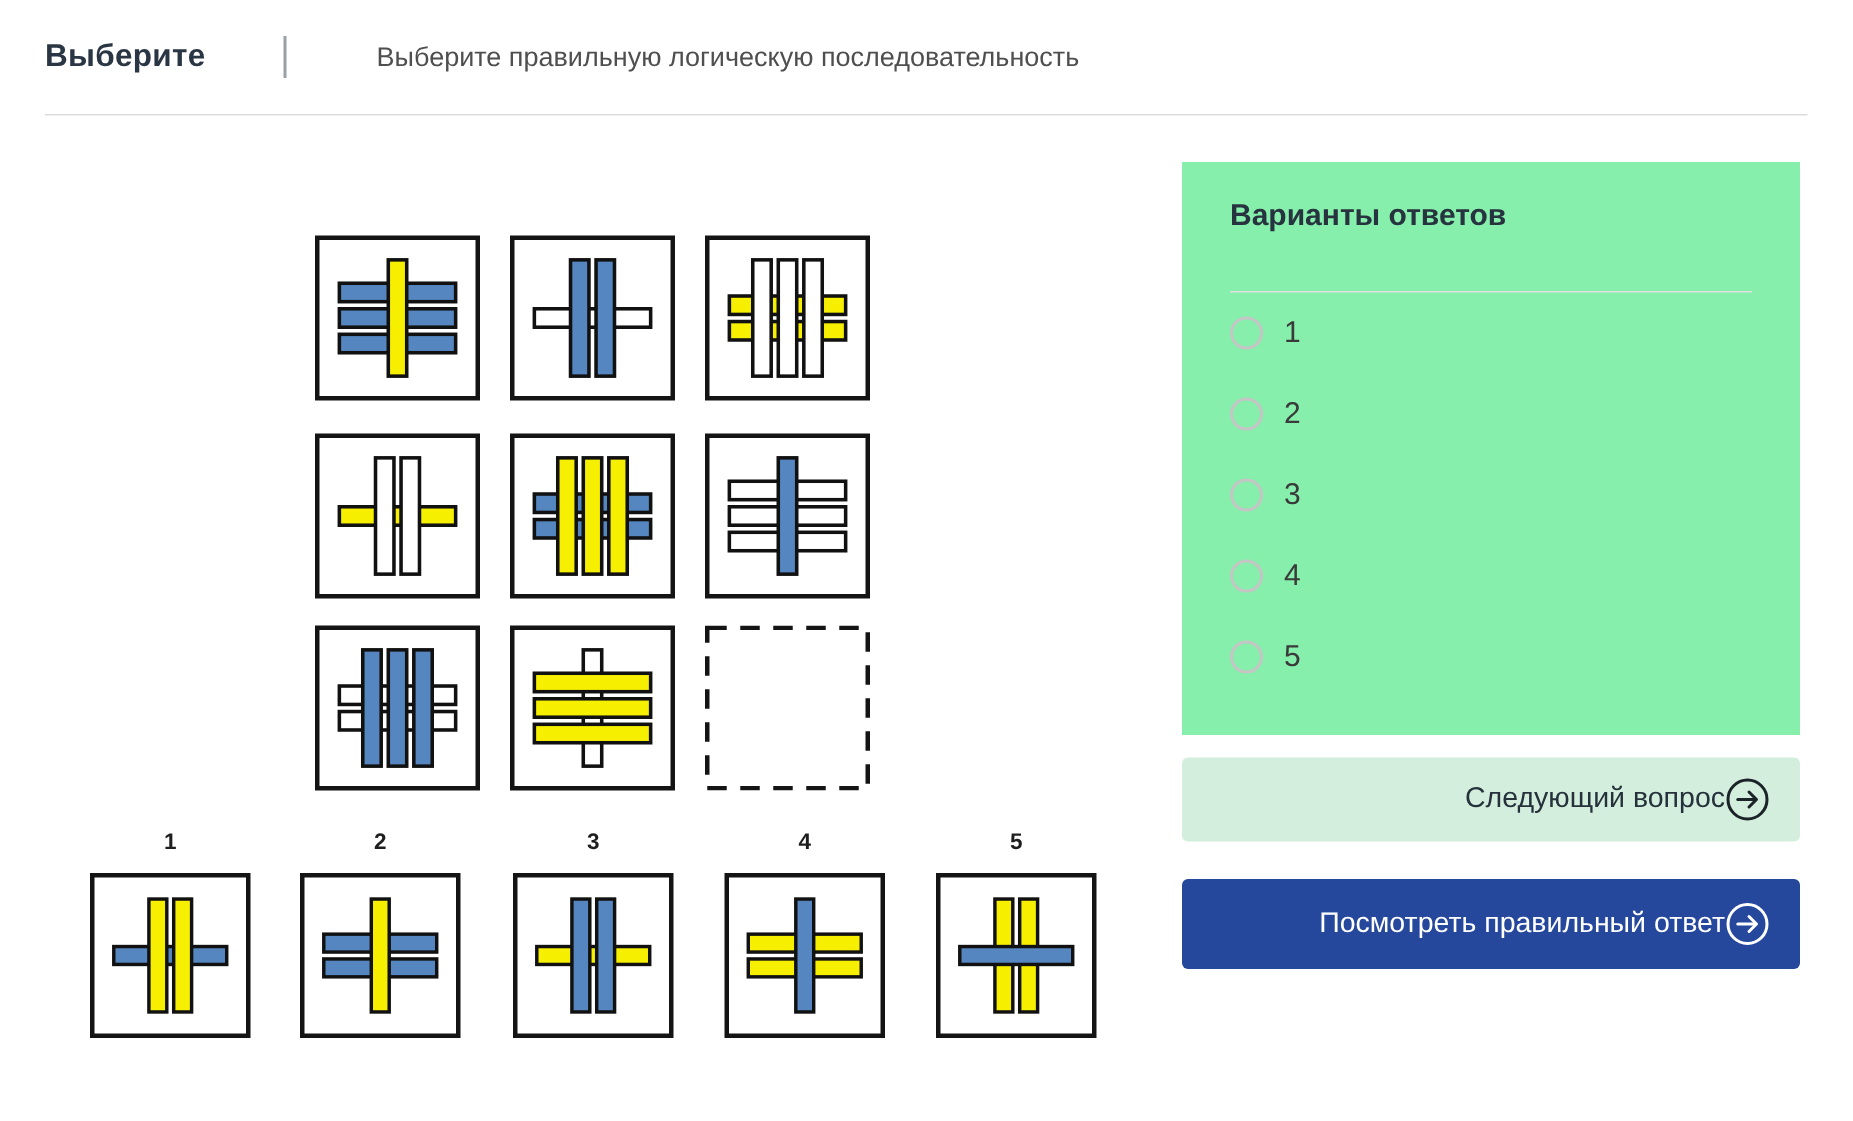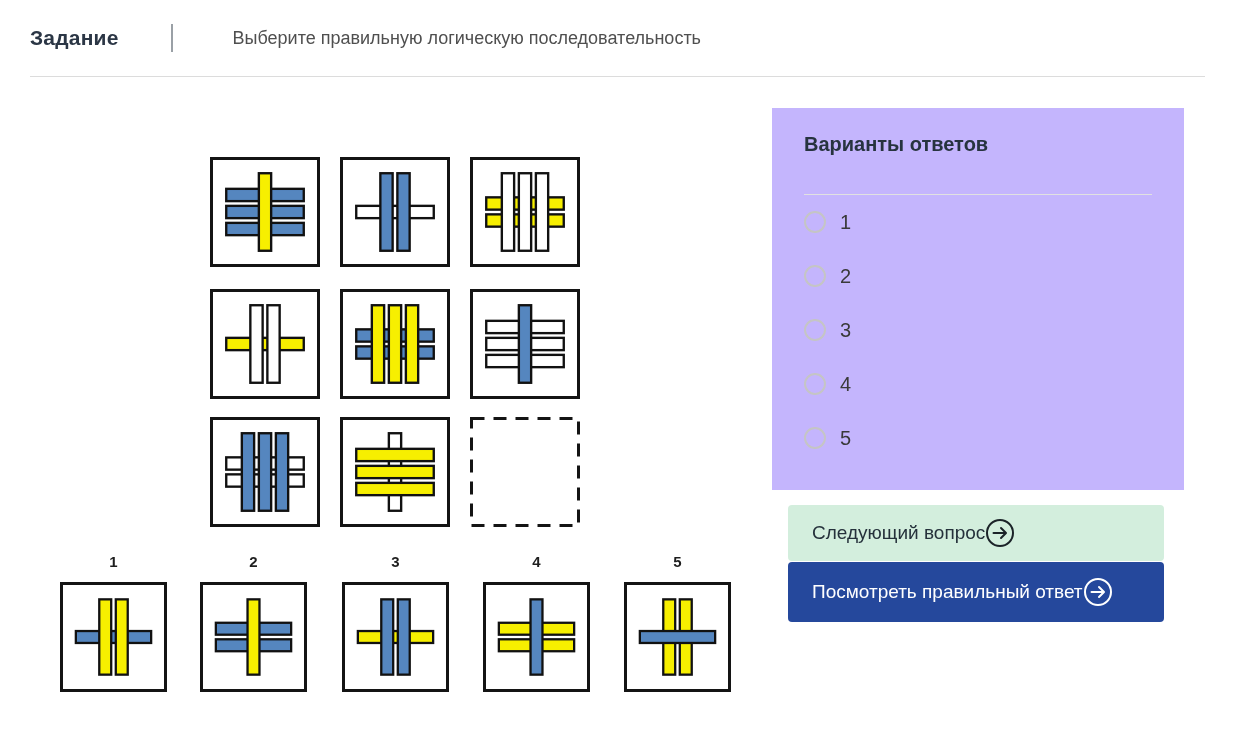--- a/index.html
+++ b/index.html
@@ -45,52 +45,52 @@
     font-size: 15px; font-weight: 700; color: #1e1e1e;
   }
   .opt-box {
     position: absolute; width: 107px; height: 110px;
     background: #fff; border: 3px solid #141414;
   }
   .opt-box svg { display: block; width: 100%; height: 100%; }
 
   
   .answers-panel {
-    position: absolute; left: 772px; top: 108px; width: 412px; height: 382px;
-    background: #c4b5fd; padding: 24px 32px 0 32px;
+    position: absolute; left: 788px; top: 108px; width: 412px; height: 382px;
+    background: #86efac; padding: 24px 32px 0 32px;
   }
   .answers-title { font-size: 20px; font-weight: 700; color: #27333f; line-height: 24px; }
   .panel-divider { margin-top: 38px; border: none; border-top: 1px solid #e1e1e1; }
   .radio-row {
     height: 54px; display: flex; align-items: center; cursor: pointer;
   }
   .radio-circle {
     width: 22px; height: 22px; border-radius: 50%;
     border: 2px solid #c5c5c5; background: transparent; flex: 0 0 auto;
   }
   .radio-label { margin-left: 14px; font-size: 20px; color: #3a3a3a; }
 
   
   .btn {
-    position: absolute; left: 788px; width: 376px;
-    display: flex; align-items: center; justify-content: flex-start;
+    position: absolute; left: 788px; width: 412px;
+    display: flex; align-items: center; justify-content: flex-end;
     padding: 0 20px 0 24px; border: none; border-radius: 4px;
     font-family: "Liberation Sans", sans-serif; font-size: 19px; cursor: pointer;
   }
   .btn-next { top: 505px; height: 56px; background: #d3eedd; color: #25313b; }
-  .btn-show { top: 562px; height: 60px; background: #25489c; color: #ffffff; }
+  .btn-show { top: 586px; height: 60px; background: #25489c; color: #ffffff; }
   .arrow-icon { width: 30px; height: 30px; flex: 0 0 auto; }
 </style>
 </head>
 <body>
 
 <div class="page">
 
   <header class="task-header">
-    <span class="task-title">Задание</span>
+    <span class="task-title">Выберите</span>
     <span class="header-sep"></span>
     <span class="task-subtitle">Выберите правильную логическую последовательность</span>
   </header>
   <hr class="header-rule">
 
   <section id="puzzle-grid">
       <div class="cell" style="left: 210px; top: 157px;">
         <svg viewBox="0 0 110 110" xmlns="http://www.w3.org/2000/svg">
           <rect x="14" y="30.5" width="82" height="13" fill="#5586bf" stroke="#111111" stroke-width="2.5"></rect>
           <rect x="14" y="48.5" width="82" height="13" fill="#5586bf" stroke="#111111" stroke-width="2.5"></rect>

